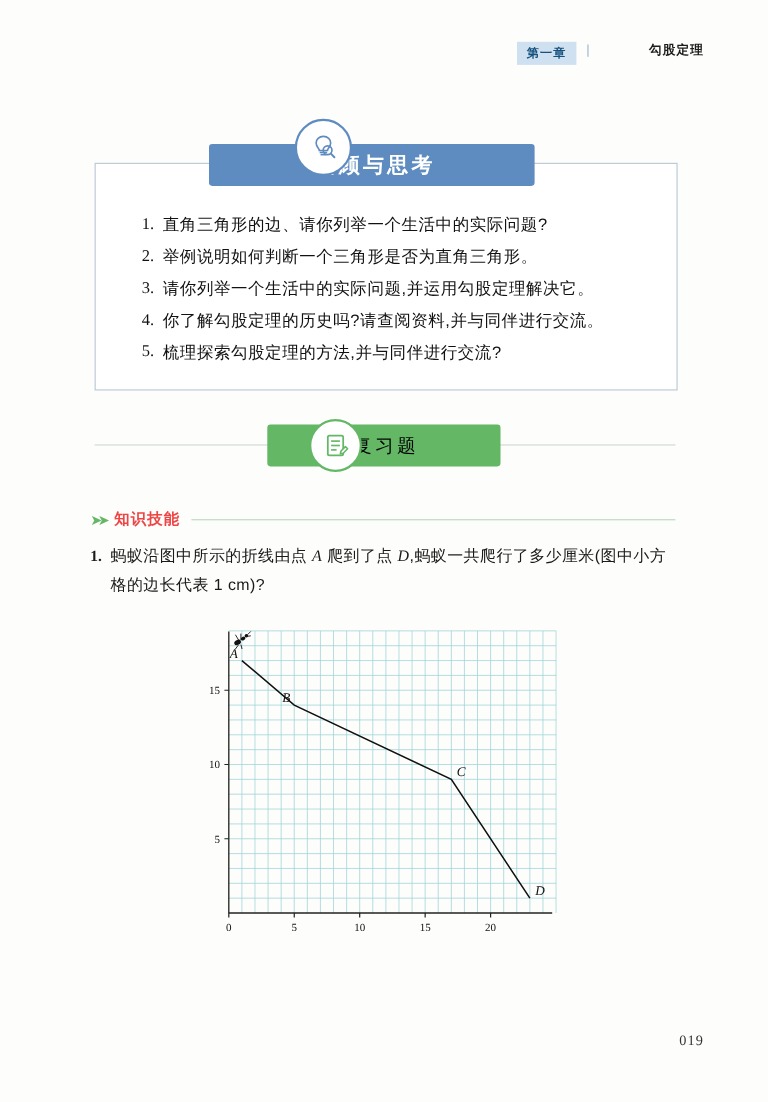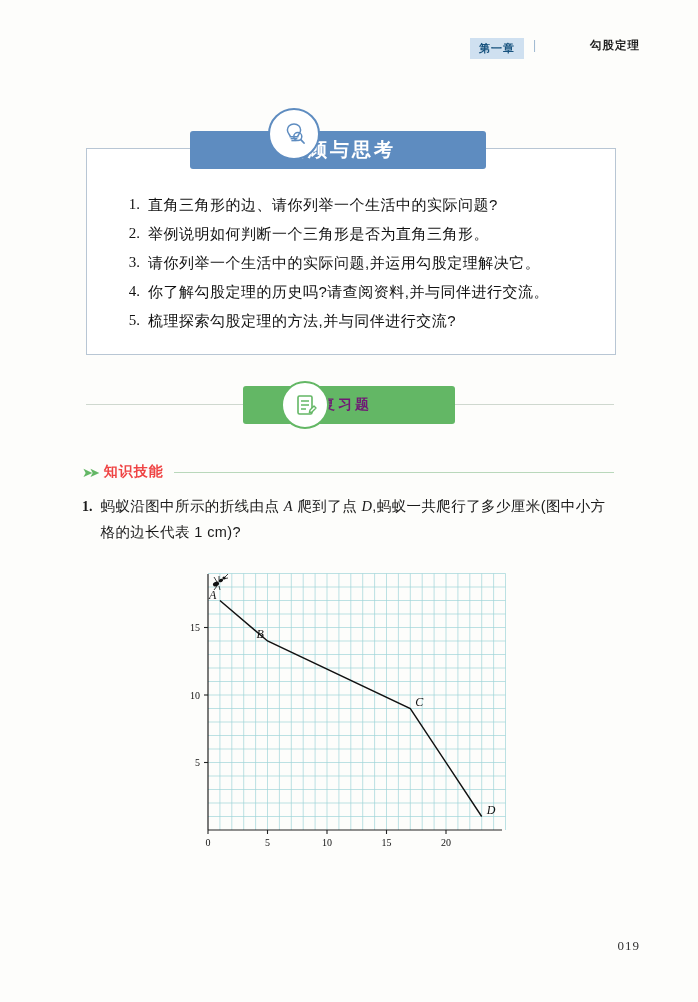--- a/index.html
+++ b/index.html
@@ -133,23 +133,23 @@
     left: 243px;
     top: 386px;
     width: 212px;
     height: 38px;
     background: #63b765;
     border-radius: 3px;
     display: flex;
     align-items: center;
   }
   .green-banner .banner-text {
-    color: #701a75;
-    font-size: 14px;
-    font-weight: bold;
+    color: #000000;
+    font-size: 17px;
+    font-weight: normal;
     letter-spacing: 3px;
     margin-left: 78px;
   }
   .doc-circle {
     position: absolute;
     left: 281px;
     top: 381px;
     width: 44px;
     height: 44px;
     border-radius: 50%;

